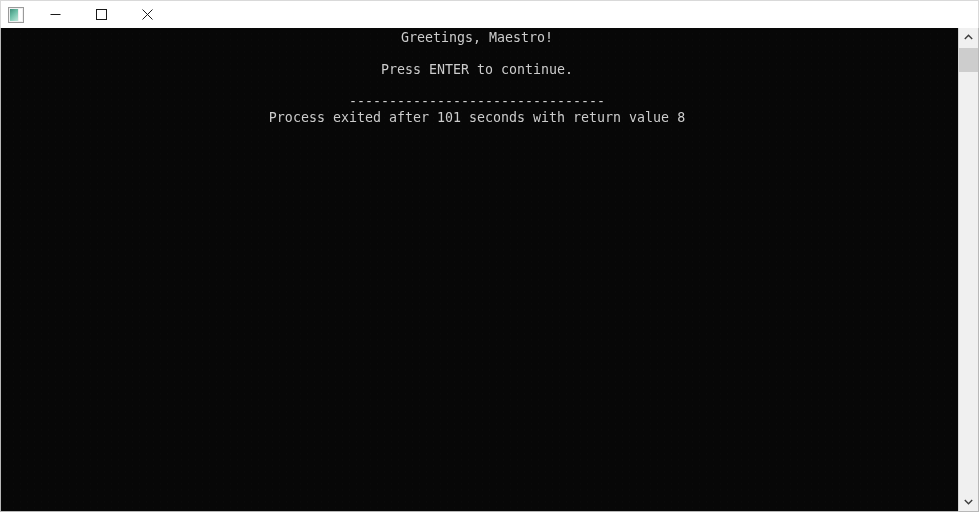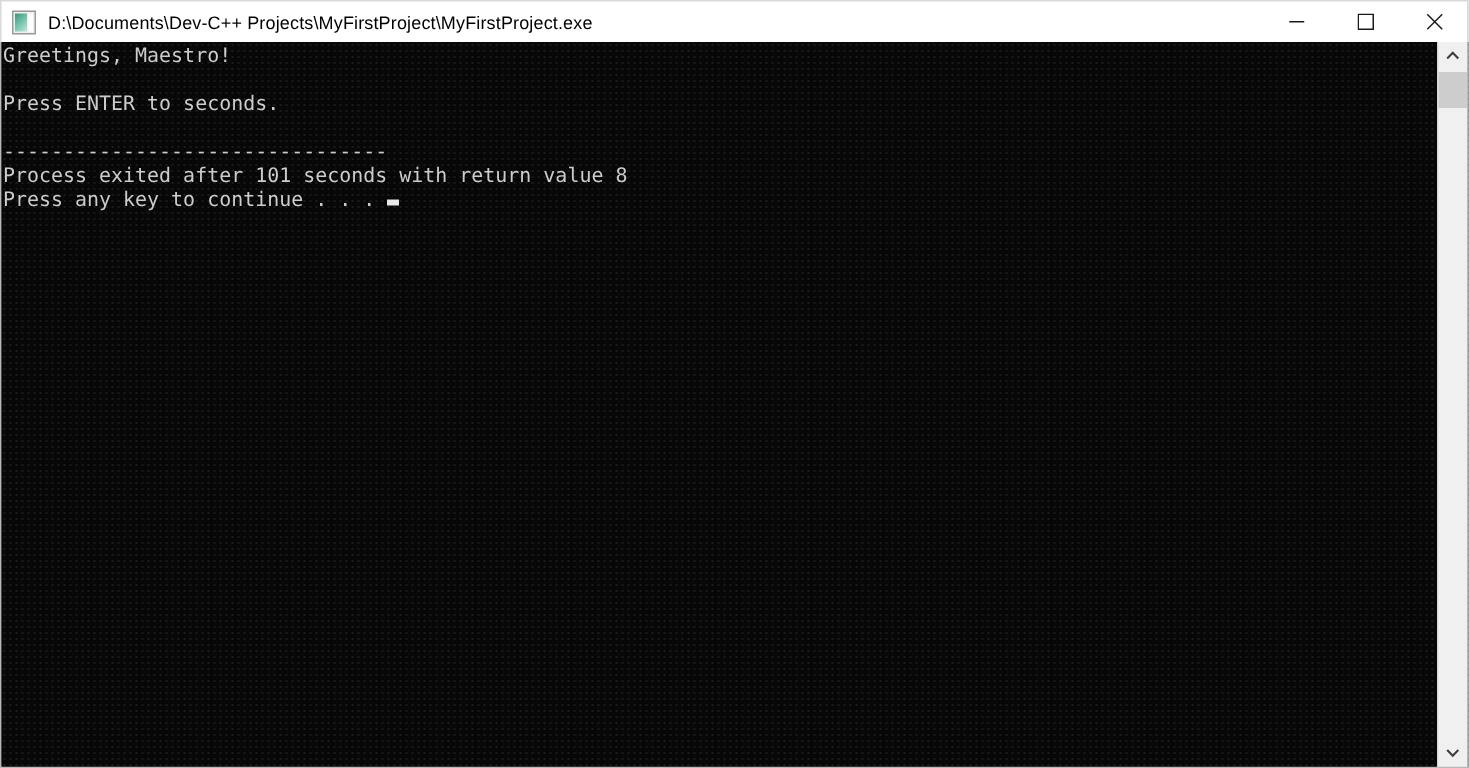--- a/index.html
+++ b/index.html
@@ -87,20 +87,21 @@
   #console-outer {
     position: absolute;
     left: 0; top: 28px;
     width: 979px;
     height: 484px;
     background: #0c0c0c;
     box-sizing: border-box;
     border-left: 1px solid #b8b8b8;
     border-bottom: 1px solid #b8b8b8;
     overflow: hidden;
+    text-align: center;
   }
   #console-bg {
     position: absolute;
     left: 0; top: 0;
     width: 979px;
     height: 484px;
     background-color: #070707;
     background-image:
       radial-gradient(#1b1b1b 0.6px, transparent 0.7px),
       radial-gradient(#151515 0.5px, transparent 0.6px);
@@ -189,21 +190,20 @@
 
 <div id="window">
 
   <div id="titlebar">
 
     <div id="title-icon">
       <div class="screen"></div>
       <div class="side"></div>
     </div>
 
-    <div id="title-text">D:\Documents\Dev-C++ Projects\MyFirstProject\MyFirstProject.exe</div>
 
     <div class="win-btn" id="btn-min">
       <svg width="11" height="11" viewBox="0 0 11 11" aria-hidden="true">
         <line x1="0.5" y1="5.5" x2="10.5" y2="5.5" stroke="#1a1a1a" stroke-width="1"></line>
       </svg>
     </div>
 
     <div class="win-btn" id="btn-max">
       <svg width="11" height="11" viewBox="0 0 11 11" aria-hidden="true">
         <rect x="0.5" y="0.5" width="10" height="10" fill="none" stroke="#1a1a1a" stroke-width="1"></rect>
@@ -215,21 +215,21 @@
         <line x1="0.5" y1="0.5" x2="10.5" y2="10.5" stroke="#1a1a1a" stroke-width="1"></line>
         <line x1="10.5" y1="0.5" x2="0.5" y2="10.5" stroke="#1a1a1a" stroke-width="1"></line>
       </svg>
     </div>
   </div>
   <div id="frame-left-top"></div>
   <div id="frame-right"></div>
 
   <div id="console-outer">
     <div id="console-bg"></div>
-    <div id="console-text"><div class="line">Greetings, Maestro!</div><div class="line"></div><div class="line">Press ENTER to seconds.</div><div class="line"></div><div class="line">--------------------------------</div><div class="line">Process exited after 101 seconds with return value 8</div><div class="line">Press any key to continue . . . <span id="cursor"></span></div></div>
+    <div id="console-text"><div class="line">Greetings, Maestro!</div><div class="line"></div><div class="line">Press ENTER to continue.</div><div class="line"></div><div class="line">--------------------------------</div><div class="line">Process exited after 101 seconds with return value 8</div></div>
   </div>
 
   <div id="scrollbar">
     <div class="sb-arrow" id="sb-up">
       <svg width="9" height="6" viewBox="0 0 9 6" aria-hidden="true">
         <polyline points="0.8,5 4.5,1.2 8.2,5" fill="none" stroke="#3c3c3c" stroke-width="1.4"></polyline>
       </svg>
     </div>
     <div id="sb-track">
       <div id="sb-thumb"></div>

